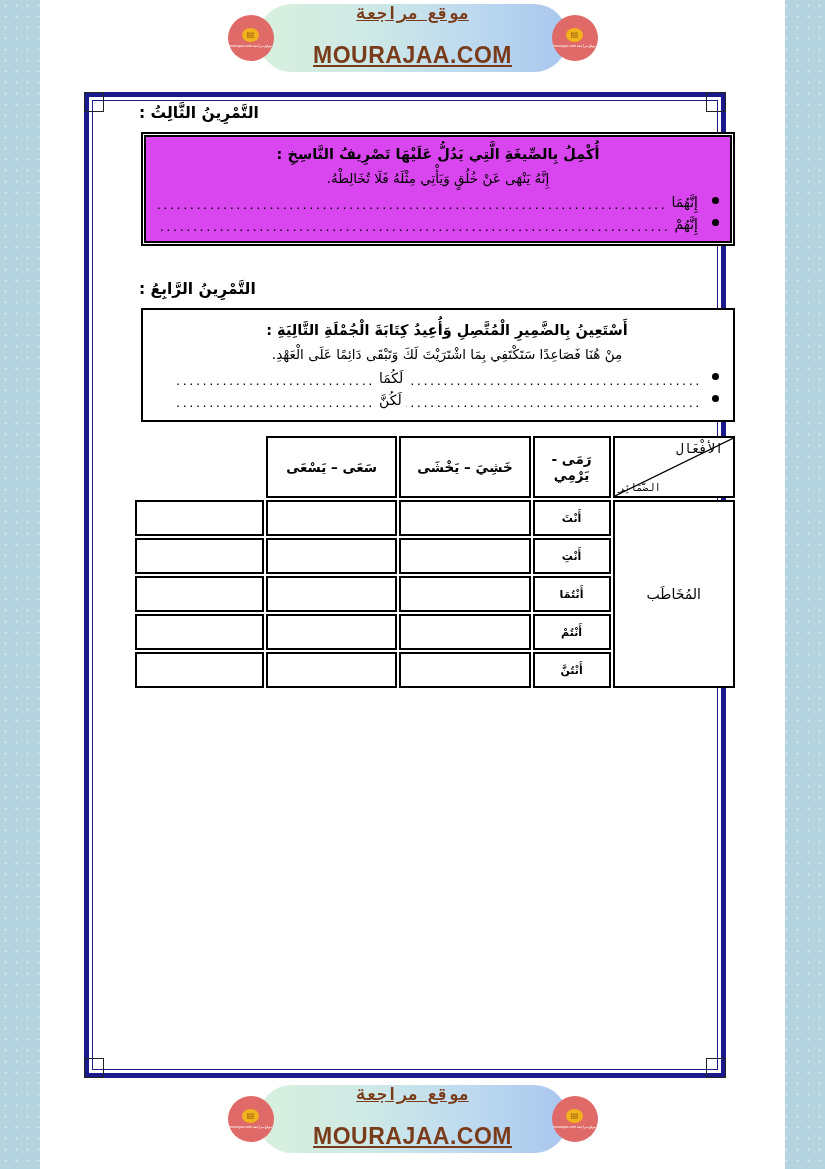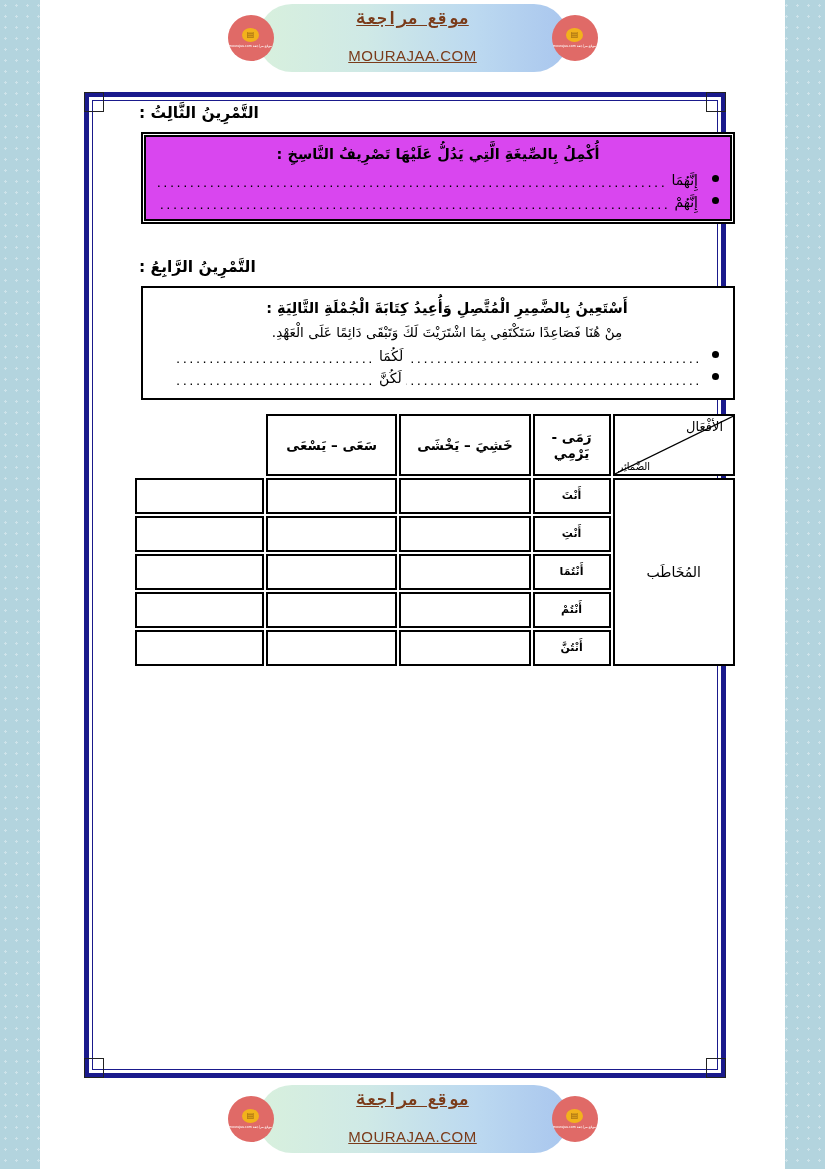--- a/index.html
+++ b/index.html
@@ -64,22 +64,22 @@
     font-family: Liberation Mono, monospace;
     font-size: 17px;
     font-weight: bold;
     color: #7a3b1a;
     text-decoration: underline;
     line-height: 1.1;
     direction: rtl;
   }
   .banner-url {
     font-family: "Liberation Sans", sans-serif;
-    font-size: 15px;
-    font-weight: normal;
+    font-size: 23px;
+    font-weight: bold;
     color: #7a3b1a;
     text-decoration: underline;
     letter-spacing: 0.5px;
     line-height: 1.2;
     direction: ltr;
     margin-top: 17px;
   }
   .logo-badge {
     width: 46px;
     height: 46px;
@@ -265,20 +265,21 @@
   td.head-cell {
     height: 56px;
     position: relative;
     padding: 0;
   }
   .diag-box {
     position: relative;
     width: 100%;
     height: 100%;
     min-height: 54px;
+    font-family: Liberation Mono, monospace;
   }
   .diag-box svg {
     position: absolute;
     inset: 0;
     width: 100%;
     height: 100%;
   }
   .diag-top {
     position: absolute;
     top: 3px;
@@ -338,20 +339,21 @@
 <div class="corner tl"></div>
 <div class="corner tr"></div>
 <div class="corner bl"></div>
 <div class="corner br"></div>
 
 <div class="content">
 
   <h2 class="ex-title">التَّمْرِينُ الثَّالِثُ :</h2>
   <div class="ex-box">
     <p class="prompt-line">أُكْمِلُ بِالصِّيغَةِ الَّتِي يَدُلُّ عَلَيْهَا تَصْرِيفُ النَّاسِخِ :</p>
+    <p class="sample-line">إِنَّهُ يَنْهَى عَنْ خُلُقٍ وَيَأْتِي مِثْلَهُ فَلَا تُخَالِطْهُ.</p>
 
     <div class="answer-row">
       <span class="bullet-dot"></span>
       <span class="answer-label">إِنَّهُمَا</span>
       <span class="dots-fill">...............................................................................................</span>
     </div>
 
     <div class="answer-row">
       <span class="bullet-dot"></span>
       <span class="answer-label">إِنَّهُمْ</span>

